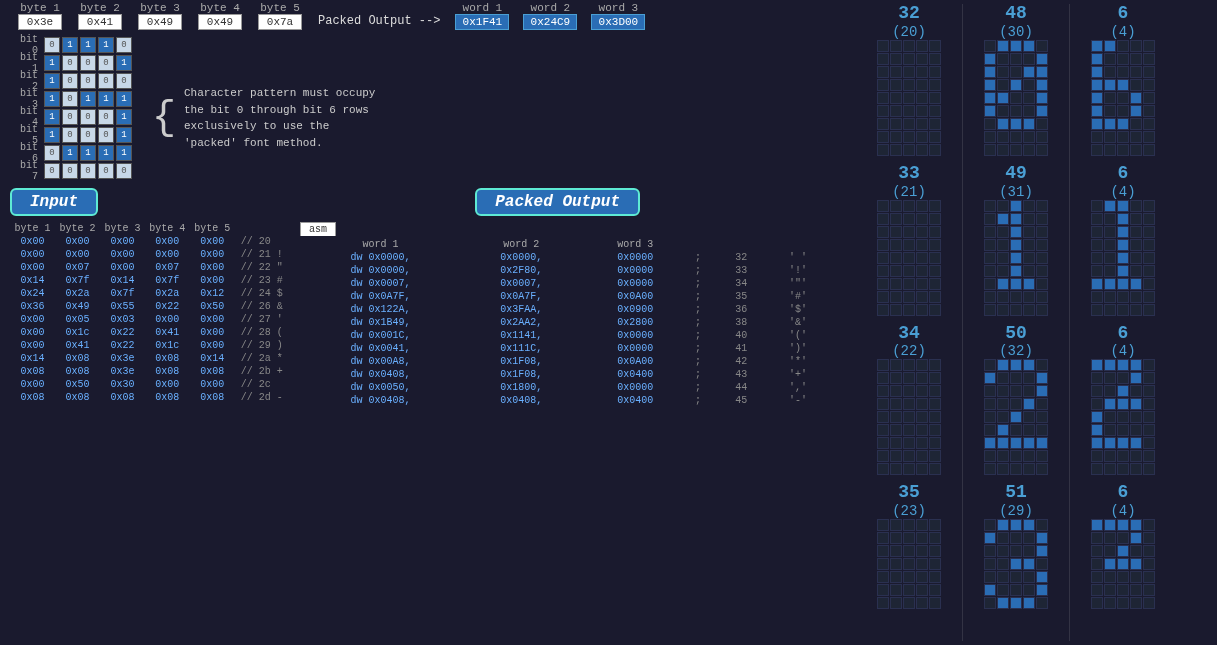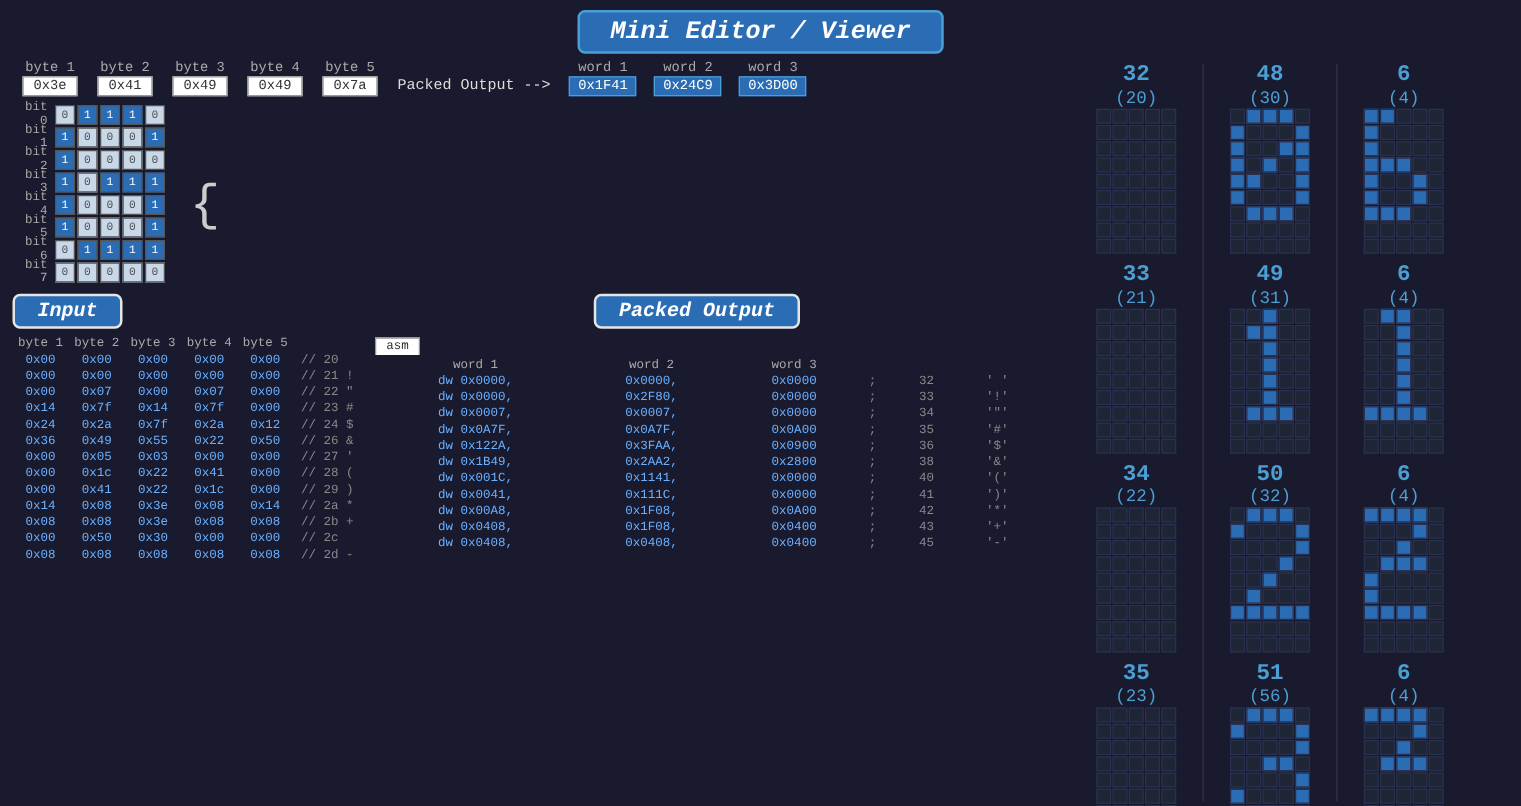--- a/index.html
+++ b/index.html
@@ -178,21 +178,21 @@
     
     .section-labels {
       display: flex;
       padding: 4px 10px;
       align-items: center;
       gap: 10px;
     }
 
     .section-label-box {
       background: #2a6db5;
-      border: 2px solid #e5e5e5;
+      border: 2px solid #5eead4;
       border-radius: 6px;
       padding: 3px 18px;
     }
 
     .section-label-box span {
       font-size: 16px;
       font-style: italic;
       color: white;
       font-weight: bold;
     }
@@ -322,25 +322,20 @@
       width: 1px;
       background: #334;
       margin: 0 4px;
     }
   </style>
 </head>
 <body>
 
 <div class="main-container">
 
-  <div class="header">
-    <div class="title-box">
-      <span>Mini Editor / Viewer</span>
-    </div>
-  </div>
 
   <div class="top-section">
     <div class="left-panel">
 
       <div class="byte-row-header">
 
         <div class="byte-col">
           <span class="byte-label">byte 1</span>
           <span class="byte-value">0x3e</span>
         </div>
@@ -439,20 +434,21 @@
               <span class="bit-label">bit 7</span>
               <div class="grid-cell" style="background: rgb(200, 216, 232); color: rgb(85, 85, 85);">0</div>
               <div class="grid-cell" style="background: rgb(200, 216, 232); color: rgb(85, 85, 85);">0</div>
               <div class="grid-cell" style="background: rgb(200, 216, 232); color: rgb(85, 85, 85);">0</div>
               <div class="grid-cell" style="background: rgb(200, 216, 232); color: rgb(85, 85, 85);">0</div>
               <div class="grid-cell" style="background: rgb(200, 216, 232); color: rgb(85, 85, 85);">0</div>
             </div>
           </div>
         <div class="bracket-desc">
           <span class="bracket">{</span>
+          <span class="desc-text">Character pattern must occupy the bit 0 through bit 6 rows exclusively to use the 'packed' font method.</span>
         </div>
       </div>
 
       <div class="section-labels">
         <div class="section-label-box">
           <span>Input</span>
         </div>
         <div style="flex:1"></div>
         <div class="section-label-box packed-label-box">
           <span>Packed Output</span>
@@ -671,20 +667,28 @@
                 </tr>
                 <tr class="dw-row">
                   <td style="color: rgb(106, 176, 255); font-size: 10px;">dw 0x0408,</td>
                   <td style="color: rgb(106, 176, 255); font-size: 10px;">0x1F08,</td>
                   <td style="color: rgb(106, 176, 255); font-size: 10px;">0x0400</td>
                   <td class="comment" style="color: rgb(136, 136, 136); font-size: 10px;">;</td>
                   <td class="comment" style="color: rgb(136, 136, 136); font-size: 10px;">43</td>
                   <td class="comment" style="color: rgb(136, 136, 136); font-size: 10px;">'+'</td>
                 </tr>
                 <tr class="dw-row">
+                  <td style="color: rgb(106, 176, 255); font-size: 10px;">dw 0x0050,</td>
+                  <td style="color: rgb(106, 176, 255); font-size: 10px;">0x1800,</td>
+                  <td style="color: rgb(106, 176, 255); font-size: 10px;">0x0000</td>
+                  <td class="comment" style="color: rgb(136, 136, 136); font-size: 10px;">;</td>
+                  <td class="comment" style="color: rgb(136, 136, 136); font-size: 10px;">44</td>
+                  <td class="comment" style="color: rgb(136, 136, 136); font-size: 10px;">','</td>
+                </tr>
+                <tr class="dw-row">
                   <td style="color: rgb(106, 176, 255); font-size: 10px;">dw 0x0408,</td>
                   <td style="color: rgb(106, 176, 255); font-size: 10px;">0x0408,</td>
                   <td style="color: rgb(106, 176, 255); font-size: 10px;">0x0400</td>
                   <td class="comment" style="color: rgb(136, 136, 136); font-size: 10px;">;</td>
                   <td class="comment" style="color: rgb(136, 136, 136); font-size: 10px;">45</td>
                   <td class="comment" style="color: rgb(136, 136, 136); font-size: 10px;">'-'</td>
                 </tr>
               </tbody>
           </table>
         </div>
@@ -1041,21 +1045,21 @@
               <div style="width: 12px; height: 12px; border: 1px solid rgb(42, 48, 80); background: rgb(30, 37, 53);"></div>
               <div style="width: 12px; height: 12px; border: 1px solid rgb(42, 48, 80); background: rgb(30, 37, 53);"></div>
               <div style="width: 12px; height: 12px; border: 1px solid rgb(42, 48, 80); background: rgb(30, 37, 53);"></div>
               <div style="width: 12px; height: 12px; border: 1px solid rgb(42, 48, 80); background: rgb(30, 37, 53);"></div>
               <div style="width: 12px; height: 12px; border: 1px solid rgb(42, 48, 80); background: rgb(30, 37, 53);"></div>
               <div style="width: 12px; height: 12px; border: 1px solid rgb(42, 48, 80); background: rgb(30, 37, 53);"></div>
             </div>
         </div>
         <div class="char-entry">
           <div class="char-number">51</div>
-          <div class="char-number-sub">(56)</div>
+          <div class="char-number-sub">(29)</div>
           <div class="char-grid" id="grid-51" style="display: grid; grid-template-columns: repeat(5, 12px); grid-template-rows: repeat(9, 12px); gap: 1px;">
               <div style="width: 12px; height: 12px; border: 1px solid rgb(42, 48, 80); background: rgb(30, 37, 53);"></div>
               <div style="width: 12px; height: 12px; border: 1px solid rgb(42, 48, 80); background: rgb(42, 109, 181);"></div>
               <div style="width: 12px; height: 12px; border: 1px solid rgb(42, 48, 80); background: rgb(42, 109, 181);"></div>
               <div style="width: 12px; height: 12px; border: 1px solid rgb(42, 48, 80); background: rgb(42, 109, 181);"></div>
               <div style="width: 12px; height: 12px; border: 1px solid rgb(42, 48, 80); background: rgb(30, 37, 53);"></div>
               <div style="width: 12px; height: 12px; border: 1px solid rgb(42, 48, 80); background: rgb(42, 109, 181);"></div>
               <div style="width: 12px; height: 12px; border: 1px solid rgb(42, 48, 80); background: rgb(30, 37, 53);"></div>
               <div style="width: 12px; height: 12px; border: 1px solid rgb(42, 48, 80); background: rgb(30, 37, 53);"></div>
               <div style="width: 12px; height: 12px; border: 1px solid rgb(42, 48, 80); background: rgb(30, 37, 53);"></div>

